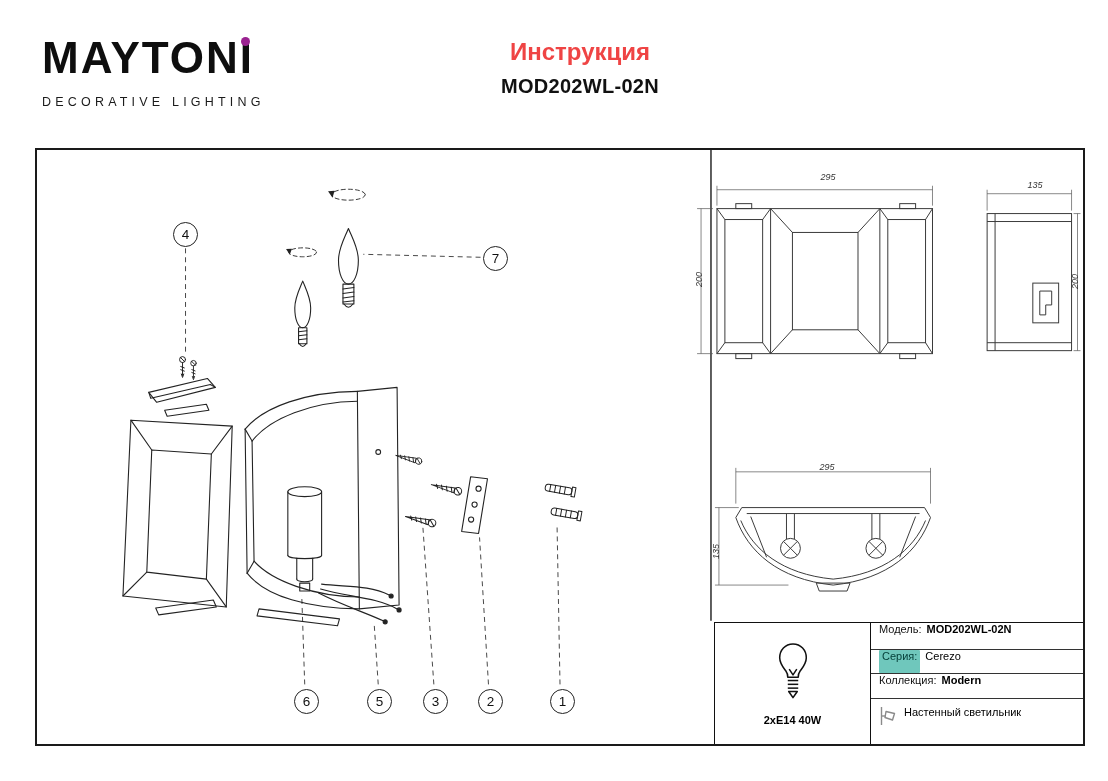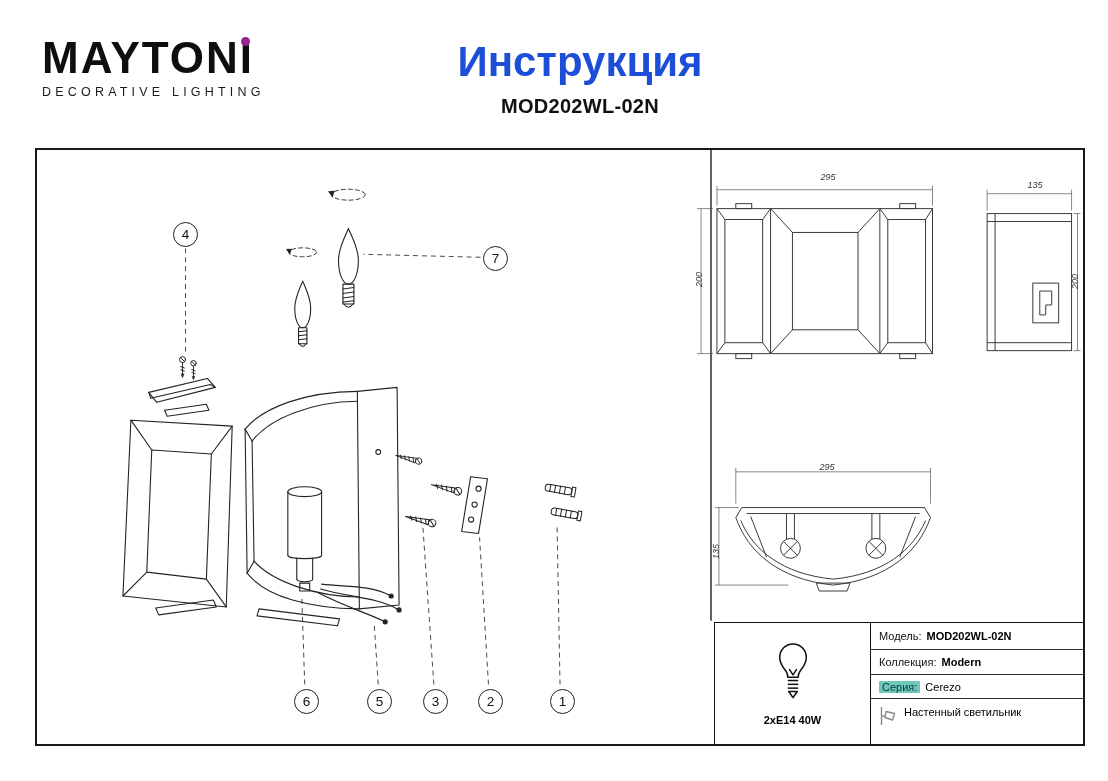--- a/index.html
+++ b/index.html
@@ -2,44 +2,44 @@
 <html><head>
 <meta charset="utf-8">
 <style>
   *{margin:0;padding:0;box-sizing:border-box}
   html,body{width:1108px;height:781px;background:#fff;font-family:"Liberation Sans",sans-serif;color:#111;overflow:hidden;position:relative}
 
   
   .brand{position:absolute;left:42px;top:36px}
   .brand-text{position:relative;display:inline-block;font-size:44px;font-weight:700;letter-spacing:2px;line-height:1;color:#0e0e0e}
   .brand-dot{position:absolute;right:4px;top:1px;width:9px;height:9px;border-radius:50%;background:#9a2190}
-  .brand-tagline{font-size:12.5px;letter-spacing:4.2px;color:#1b1b1b;text-align:right;margin-top:5px}
+  .brand-tagline{font-size:12.5px;letter-spacing:4.2px;color:#1b1b1b;text-align:right;margin-top:15px}
 
   .title-block{position:absolute;left:430px;top:38px;width:300px;text-align:center}
-  .doc-title{font-size:42px;font-weight:600;color:#1d4ed8}
+  .doc-title{font-size:24px;font-weight:600;color:#ef4444}
   .doc-model{font-size:20px;font-weight:700;margin-top:9px;letter-spacing:.3px}
 
   
   .main-frame{position:absolute;left:35px;top:148px;width:1050px;height:598px;border:2px solid #1a1a1a;background:#fff}
   .diagram-svg{position:absolute;left:0;top:0;width:1046px;height:594px}
 
   
   .callout{position:absolute;width:25px;height:25px;border:1.4px solid #222;border-radius:50%;background:#fff;
            display:flex;align-items:center;justify-content:center;font-size:13.5px;color:#111}
 
   
   .dim{position:absolute;width:34px;text-align:center;font-size:9px;font-style:italic;color:#333;line-height:11px}
   .dim.v{transform:rotate(-90deg)}
 
   
   .spec-box{position:absolute;left:677px;top:472px;right:0;bottom:0;border-top:1.6px solid #111;border-left:1.6px solid #111;display:flex;background:#fff}
   .bulb-cell{width:156px;border-right:1.2px solid #111;display:flex;flex-direction:column;align-items:center;justify-content:center;gap:12px}
   .bulb-label{font-size:11px;font-weight:600;color:#000}
   .spec-table{flex:1;display:flex;flex-direction:column;font-size:11px}
-  .spec-row{display:flex;align-items:center;gap:5px;padding-left:8px;border-bottom:1px solid #333}
+  .spec-row{display:flex;gap:5px;padding-left:8px;border-bottom:1px solid #333}
   .spec-row.r1{height:27px}
   .spec-row.r2{height:25px}
   .spec-row.r3{height:24px}
   .spec-row.type-row{flex:1;border-bottom:none;align-items:flex-start;padding-top:7px}
   .spec-label{color:#111}
   .spec-label.series{background:#6fc7bc;color:#06413b;padding:0 3px;border-radius:1px}
   .spec-val{color:#000}
   .spec-val.bold{font-weight:700}
   .wall-lamp-icon{margin-top:0px}
 </style>
@@ -299,27 +299,27 @@
         <line x1="14.5" y1="49.5" x2="25.5" y2="49.5"></line>
         <path d="M15.5,53 L24.5,53 L20,59.5 Z"></path>
       </svg>
       <div class="bulb-label">2xE14 40W</div>
     </div>
     <div class="spec-table">
       <div class="spec-row r1">
         <span class="spec-label">Модель:</span>
         <span class="spec-val bold">MOD202WL-02N</span>
       </div>
+      <div class="spec-row r3">
+        <span class="spec-label series">Серия:</span>
+        <span class="spec-val">Cerezo</span>
+      </div>
       <div class="spec-row r2">
         <span class="spec-label">Коллекция:</span>
         <span class="spec-val bold">Modern</span>
-      </div>
-      <div class="spec-row r3">
-        <span class="spec-label series">Серия:</span>
-        <span class="spec-val">Cerezo</span>
       </div>
       <div class="spec-row type-row">
         <svg class="wall-lamp-icon" viewBox="0 0 20 20" width="20" height="20" fill="none" stroke="#8a8a8a" stroke-width="1.4" stroke-linejoin="round">
           <line x1="2.5" y1="1" x2="2.5" y2="19"></line>
           <line x1="2.5" y1="10" x2="7" y2="10"></line>
           <path d="M7,5.5 L15.5,7.5 L13.5,14 L6,11.5 Z"></path>
         </svg>
         <span class="spec-val">Настенный светильник</span>
       </div>
     </div>

